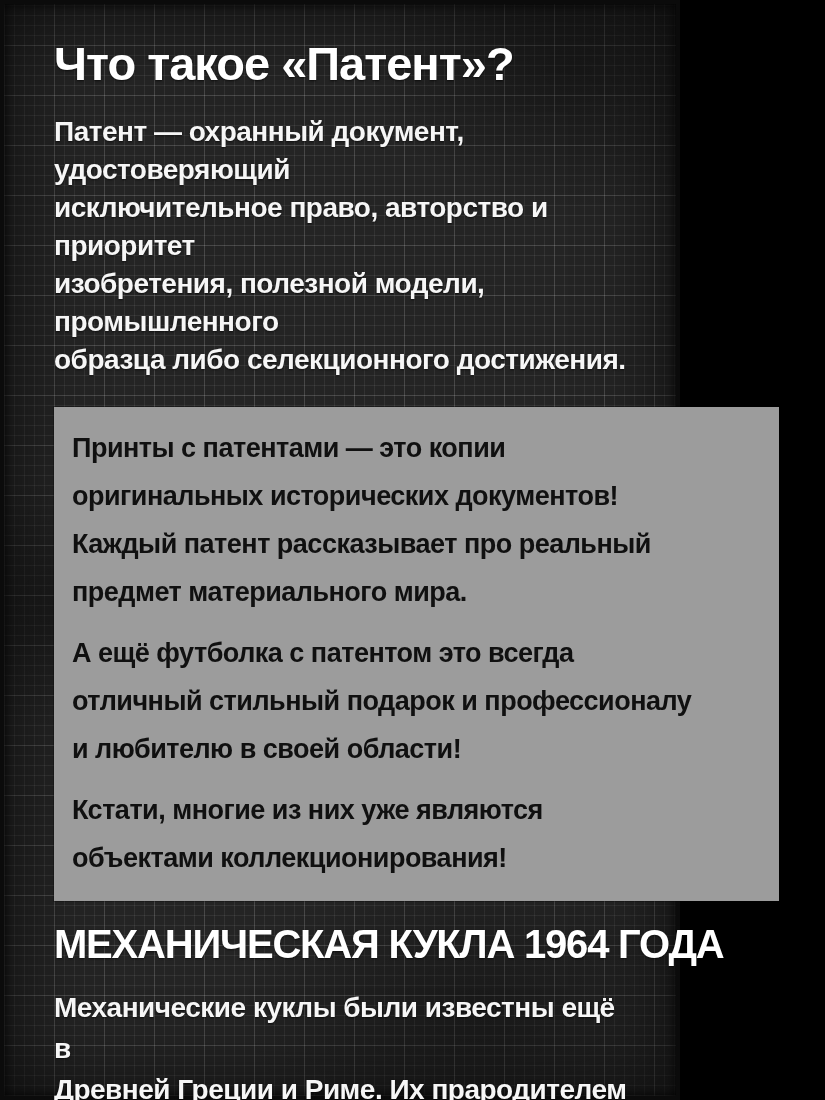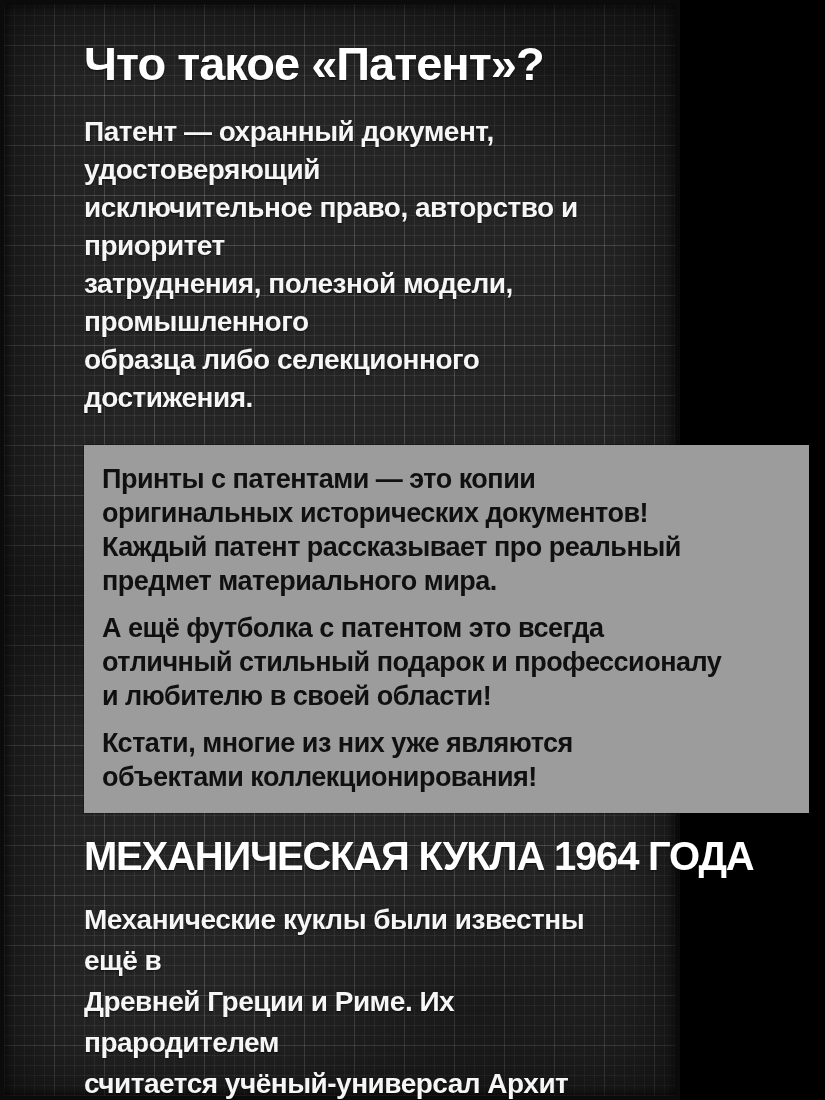--- a/index.html
+++ b/index.html
@@ -22,21 +22,20 @@
       radial-gradient(ellipse 260px 180px at 10% 55%, rgba(0,0,0,0.30), transparent 70%),
       radial-gradient(ellipse 340px 220px at 70% 92%, rgba(0,0,0,0.30), transparent 70%),
       repeating-linear-gradient(0deg,  rgba(255,255,255,0.10) 0 1px, transparent 1px 50px),
       repeating-linear-gradient(90deg, rgba(255,255,255,0.10) 0 1px, transparent 1px 50px),
       repeating-linear-gradient(0deg,  rgba(255,255,255,0.065) 0 1px, transparent 1px 10px),
       repeating-linear-gradient(90deg, rgba(255,255,255,0.065) 0 1px, transparent 1px 10px);
     border: 4px solid #0b0b0b;
     box-shadow:
       inset 0 0 90px rgba(0,0,0,0.75),
       inset 0 0 10px rgba(0,0,0,0.9);
-    padding-left: 30px;
   }
   .content {
     position: relative;
     padding: 26px 47px 0 50px;
   }
   .page-title {
     margin: 6px 0 0 0;
     color: #ffffff;
     font-size: 47px;
     font-weight: 700;
@@ -64,21 +63,21 @@
     padding: 17px 24px 19px 18px;
     background: #9c9c9c;
     box-shadow: 0 0 0 1px rgba(0,0,0,0.25);
   }
   .highlight-box p {
     margin: 0;
     color: #101010;
     font-size: 27px;
     font-weight: 700;
     letter-spacing: -0.5px;
-    line-height: 34px;
+    line-height: 48px;
     white-space: pre-line;
     text-shadow: none;
   }
   .highlight-box p + p { margin-top: 13px; }
   .section-title {
     margin: 19px 0 0 0;
     color: #ffffff;
     font-size: 40px;
     font-weight: 700;
     letter-spacing: -1.2px;
@@ -96,21 +95,21 @@
 </head>
 <body>
 
 <div class="poster">
   <div class="content">
 
     <h1 class="page-title">Что такое «Патент»?</h1>
 
     <p class="body-text intro-paragraph">Патент — охранный документ, удостоверяющий
 исключительное право, авторство и приоритет
-затруднения, полезной модели, промышленного
+изобретения, полезной модели, промышленного
 образца либо селекционного достижения.</p>
 
     <div class="highlight-box">
       <p>Принты с патентами — это копии
 оригинальных исторических документов!
 Каждый патент рассказывает про реальный
 предмет материального мира.</p>
       <p>А ещё футболка с патентом это всегда
 отличный стильный подарок и профессионалу
 и любителю в своей области!</p>

